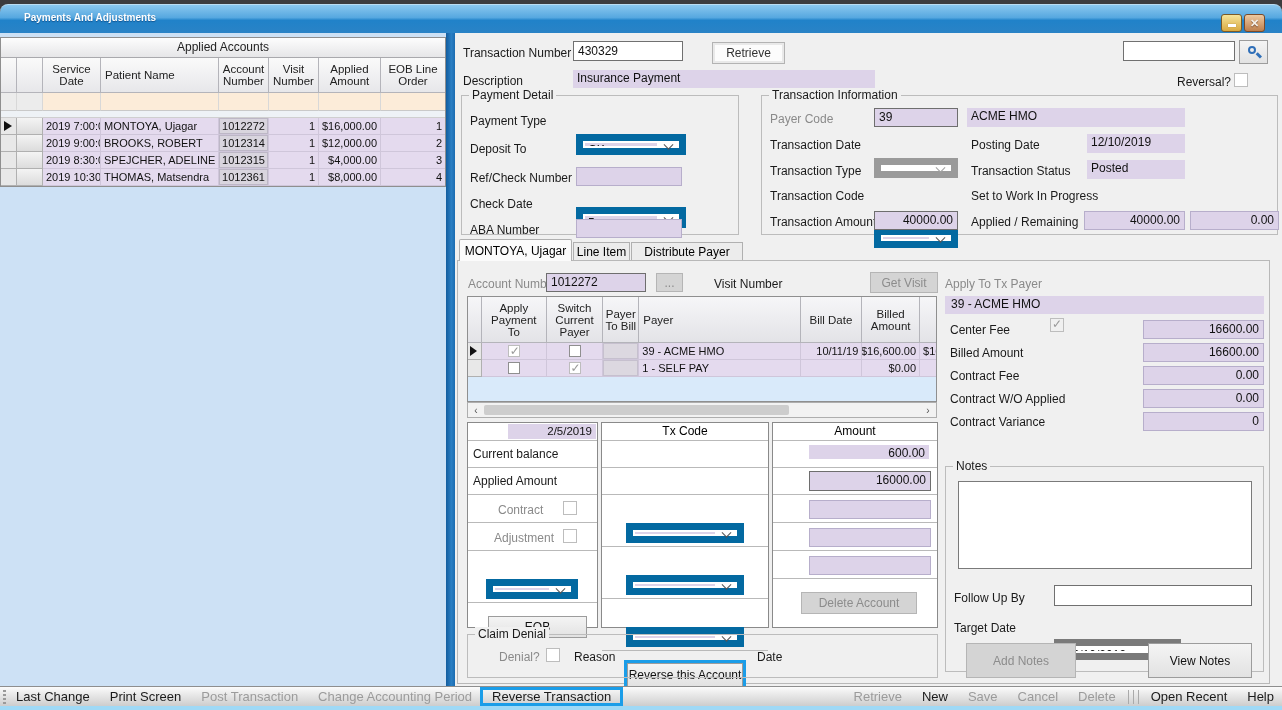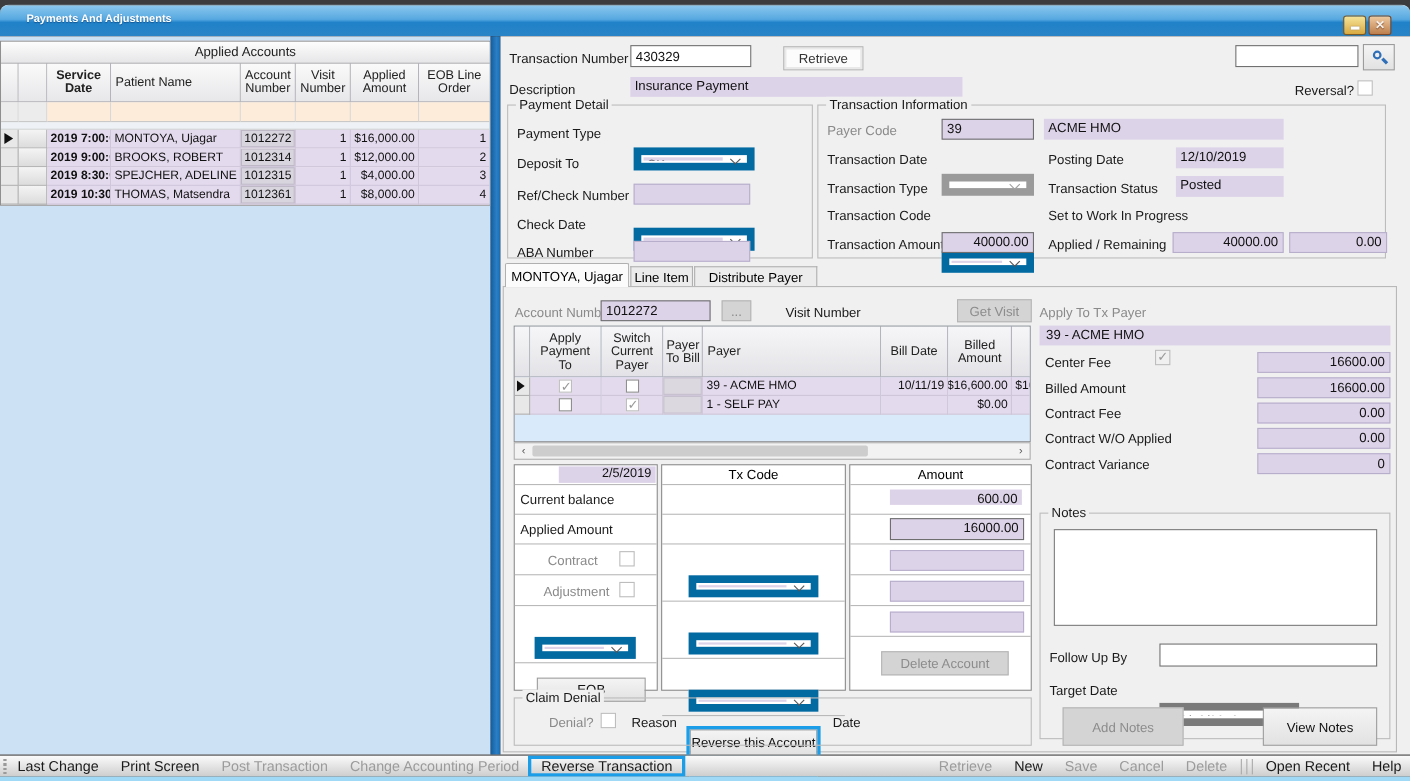--- a/index.html
+++ b/index.html
@@ -37,21 +37,21 @@
     font-size:11.5px; color:#222; display:flex; align-items:center; justify-content:center; text-align:center; height:35px; }
   .aa-fcell { background:#fcecd9; border-right:1px solid #d8d8d8; border-bottom:1px solid #c9c9c9; height:18px; }
   .aa-fcell.gray { background:#ececec; }
   .aa-gap { height:7px; background:#eef2f6; border-bottom:1px solid #cfcfcf; }
   .aa-cell { height:17px; font-size:11px; color:#111; padding:1px 3px; overflow:hidden; white-space:nowrap;
     border-right:1px solid #cfc6da; border-bottom:1px solid #cfc6da; background:#e4daee; line-height:14px; }
   .aa-cell.sel { background:#e8e8e8; border-right:1px solid #b0b0b0; border-bottom:1px solid #b0b0b0; position:relative; }
   .aa-cell.btn2 { background:linear-gradient(#f4f4f4,#dcdcdc); border-right:1px solid #b0b0b0; border-bottom:1px solid #b0b0b0; }
   .aa-cell.acct { background:#d9d5de; box-shadow:inset 0 0 0 1px #bdb7c6; text-align:center; }
   .aa-cell.num { text-align:right; }
-  .c0 { width:16px; } .c1 { width:26px; } .c2 { width:58px;font-weight:bold; } .c3 { width:118px; }
+  .c0 { width:16px; } .c1 { width:26px; } .c2 { width:58px; } .c3 { width:118px; }
   .c4 { width:50px; } .c5 { width:50px; } .c6 { width:62px; } .c7 { width:64px; border-right:none; }
   .row-arrow { position:absolute; left:3px; top:3px; width:0; height:0;
     border-left:8px solid #111; border-top:5px solid transparent; border-bottom:5px solid transparent; }
 
   
   .tbox { background:#fff; border:1px solid #707070; font-size:12px; color:#111; padding:1px 4px; }
   .lav { background:#ddd3e9; font-size:12px; color:#111; padding:1px 4px; white-space:nowrap; overflow:hidden; }
   .lav.bordered { border:1px solid #6e6e6e; }
   .lav.soft { border:1px solid #b7aecb; }
   .rt { text-align:right; }
@@ -245,21 +245,21 @@
     <span class="lbl abs" style="left:8px;top:101px">Check Date</span>
     <div class="combo disabled abs" style="left:114px;top:97px;width:106px;height:21px">
       <span class="cb dis small abs" style="left:3px;top:3px"></span>
       <span class="sel" style="left:19px">12/10/2019</span><span class="chev"></span>
     </div>
     <span class="lbl abs" style="left:8px;top:127px">ABA Number</span>
     <div class="lav soft abs" style="left:114px;top:123px;width:106px;height:19px"></div>
   </div>
 
   
-  <div class="gbox" style="left:288px;top:62px;width:517px;height:140px">
+  <div class="gbox" style="left:306px;top:62px;width:517px;height:140px">
     <span class="legend">Transaction Information</span>
     <span class="glbl abs" style="left:8px;top:16px">Payer Code</span>
     <div class="lav bordered abs" style="left:112px;top:12px;width:84px;height:19px">39</div>
     <div class="lav abs" style="left:205px;top:12px;width:218px;height:19px">ACME HMO</div>
 
     <span class="lbl abs" style="left:8px;top:42px">Transaction Date</span>
     <div class="combo disabled abs" style="left:112px;top:38px;width:84px;height:20px">
       <span class="sel" style="right:16px">12/10/2019</span>
         <span class="chev"></span>
     </div>

